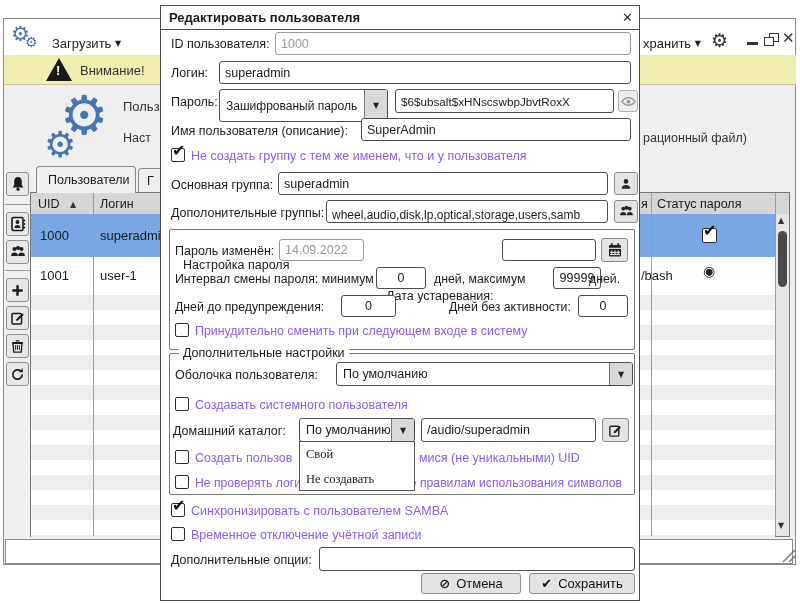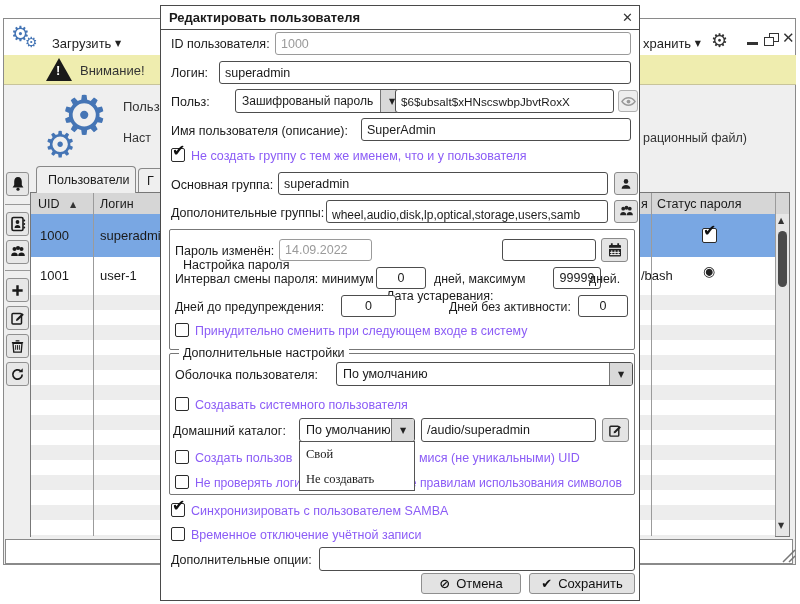--- a/index.html
+++ b/index.html
@@ -213,22 +213,22 @@
     <span class="lbl" style="left:10px;top:31px;">ID пользователя:</span>
     <div class="inp dis" style="left:114px;top:26px;width:356px;height:23px;">
         <span>1000</span>
       </div>
 
     <span class="lbl" style="left:10px;top:60px;">Логин:</span>
     <div class="inp" style="left:58px;top:55px;width:412px;height:23px;">
         <span>superadmin</span>
       </div>
 
-    <span class="lbl" style="left:10px;top:89px;">Польз:</span>
-    <div class="combo" style="left:74px;top:83px;width:169px;height:24px;">
+    <span class="lbl" style="left:10px;top:89px;">Пароль:</span>
+    <div class="combo" style="left:58px;top:83px;width:169px;height:33px;">
       <span class="txt" style="font-size:12px;">Зашифрованый пароль</span>
       <span class="arr g">▼</span>
     </div>
     <div class="inp" style="left:234px;top:83px;width:219px;height:24px;font-size:11.7px;">
         <span>$6$ubsalt$xHNscswbpJbvtRoxX</span>
       </div>
     <div class="ibtn dis" style="left:457px;top:84px;width:20px;height:22px;">
         <svg width="15" height="15" viewBox="0 0 16 16">
           <path d="M1 8s2.8-4 7-4 7 4 7 4-2.8 4-7 4-7-4-7-4z" fill="none" stroke="#999" stroke-width="1.4"></path>
           <circle cx="8" cy="8" r="2" fill="#999"></circle>
@@ -267,21 +267,21 @@
           <circle cx="8" cy="4" r="2.1" fill="#222"></circle>
           <path d="M1.2 12c0-2.4 1.5-3.4 3.3-3.4S7.8 9.6 7.8 12z" fill="#222"></path>
           <path d="M8.2 12c0-2.4 1.5-3.4 3.3-3.4s3.3 1 3.3 3.4z" fill="#222"></path>
         </svg>
       </div>
 
     <div class="grp" style="left:8px;top:223px;width:466px;height:121px;"></div>
     <span class="legend" style="left:18px;top:216px;margin-top:36px;">Настройка пароля</span>
 
     <span class="lbl" style="left:14px;top:238px;">Пароль изменён:</span>
-    <div class="inp dis" style="left:118px;top:233px;width:93px;height:22px;">
+    <div class="inp dis" style="left:118px;top:233px;width:85px;height:22px;">
         <span>14.09.2022</span>
       </div>
     <span class="lbl" style="left:225px;top:238px;margin-top:45px;">Дата устаревания:</span>
     <div class="inp" style="left:341px;top:233px;width:94px;height:22px;">
         <span></span>
       </div>
     <div class="ibtn" style="left:440px;top:232px;width:27px;height:24px;">
         <svg width="16" height="16" viewBox="0 0 16 16">
           <rect x="2" y="3" width="12" height="11.5" rx="1" fill="#222"></rect>
           <path d="M2 6.3h12" stroke="#fff" stroke-width="1"></path>

